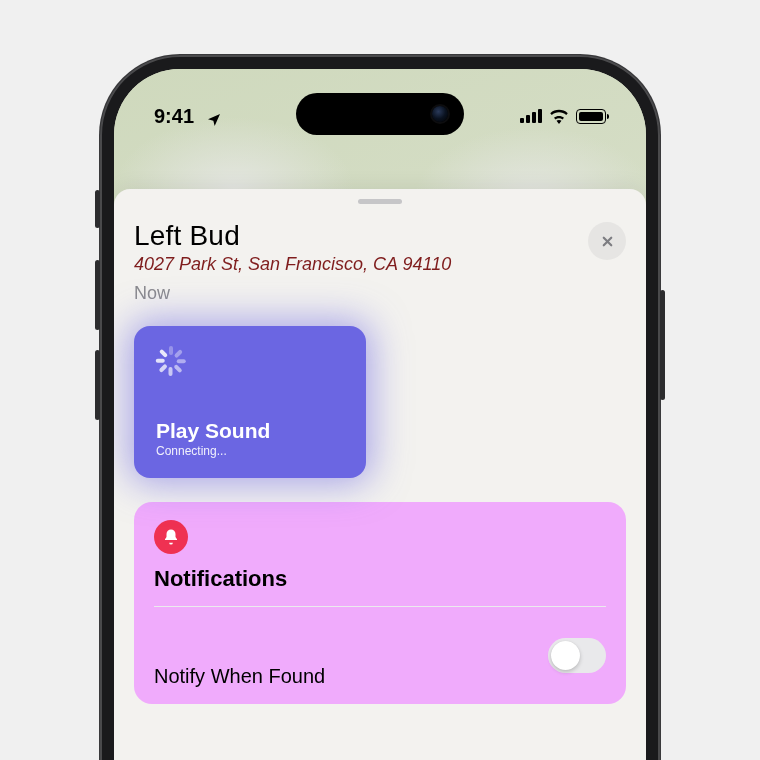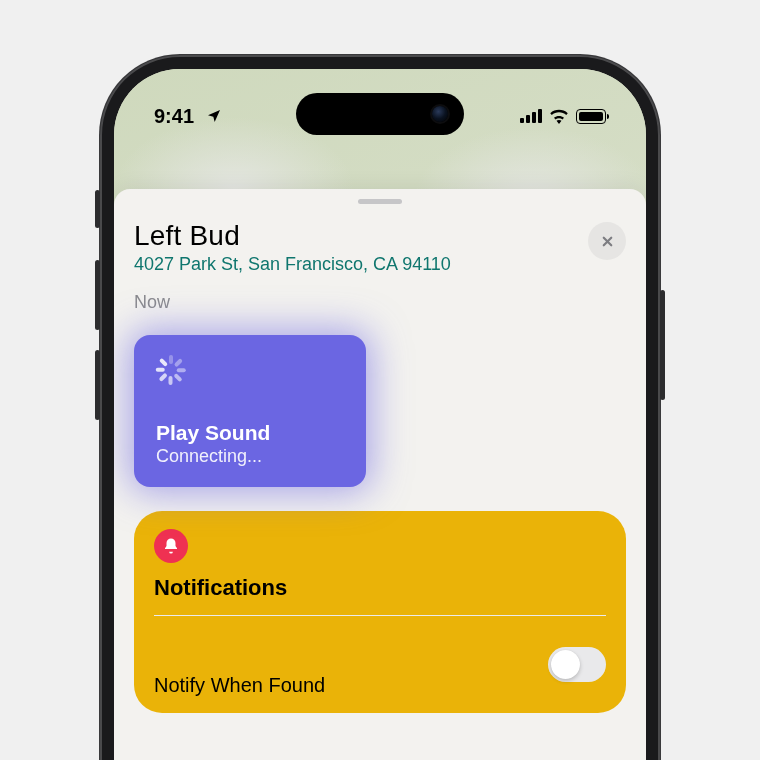--- a/index.html
+++ b/index.html
@@ -81,21 +81,21 @@
       align-items: center;
       justify-content: space-between;
       padding: 22px 40px 0;
       z-index: 40;
       color: #000;
     }
     .status-left {
       font-size: 20px;
       font-weight: 600;
       display: flex;
-      align-items: center;
+      align-items: flex-end;
       gap: 12px;
     }
     .status-right {
       display: flex;
       align-items: center;
       gap: 7px;
     }
     .signal-bars {
       display: flex;
       align-items: flex-end;
@@ -161,27 +161,28 @@
       margin-bottom: 22px;
     }
     .title {
       font-size: 28px;
       font-weight: 400;
       color: #000;
       letter-spacing: 0.2px;
     }
     .subtitle {
       font-size: 18px;
-      color: #0f766e;
+      color: #7f1d1d;
       margin-top: 2px;
+      font-style: italic;
     }
     .subtitle2 {
       font-size: 18px;
       color: #8a8a8e;
-      margin-top: 17px;
+      margin-top: 8px;
     }
     .close-btn {
       width: 38px;
       height: 38px;
       border-radius: 50%;
       background: #e6e5e3;
       display: flex;
       align-items: center;
       justify-content: center;
       color: #7d7d82;
@@ -210,21 +211,21 @@
     }
     .tile-dir {
       background: #fff;
       box-shadow: 0 1px 2px rgba(0,0,0,0.05);
     }
     .tile-title {
       font-size: 21px;
       font-weight: 600;
     }
     .tile-sub {
-      font-size: 18px;
+      font-size: 12px;
       opacity: 0.9;
       margin-top: 1px;
     }
     .tile-dir .tile-title { color: #000; }
     .tile-dir .tile-sub { color: #8a8a8e; opacity: 1; }
     .spinner {
       width: 30px;
       height: 30px;
       position: relative;
       opacity: 0.85;
@@ -244,22 +245,22 @@
     .dir-icon {
       width: 40px;
       height: 40px;
       border-radius: 50%;
       background: #0a7aff;
       display: flex;
       align-items: center;
       justify-content: center;
     }
     .section {
-      background: #eab308;
-      border-radius: 28px;
+      background: #f0abfc;
+      border-radius: 18px;
       padding: 18px 20px 0;
     }
     .bell-icon {
       width: 34px;
       height: 34px;
       border-radius: 50%;
       background: #ef3152;
       display: flex;
       align-items: center;
       justify-content: center;

